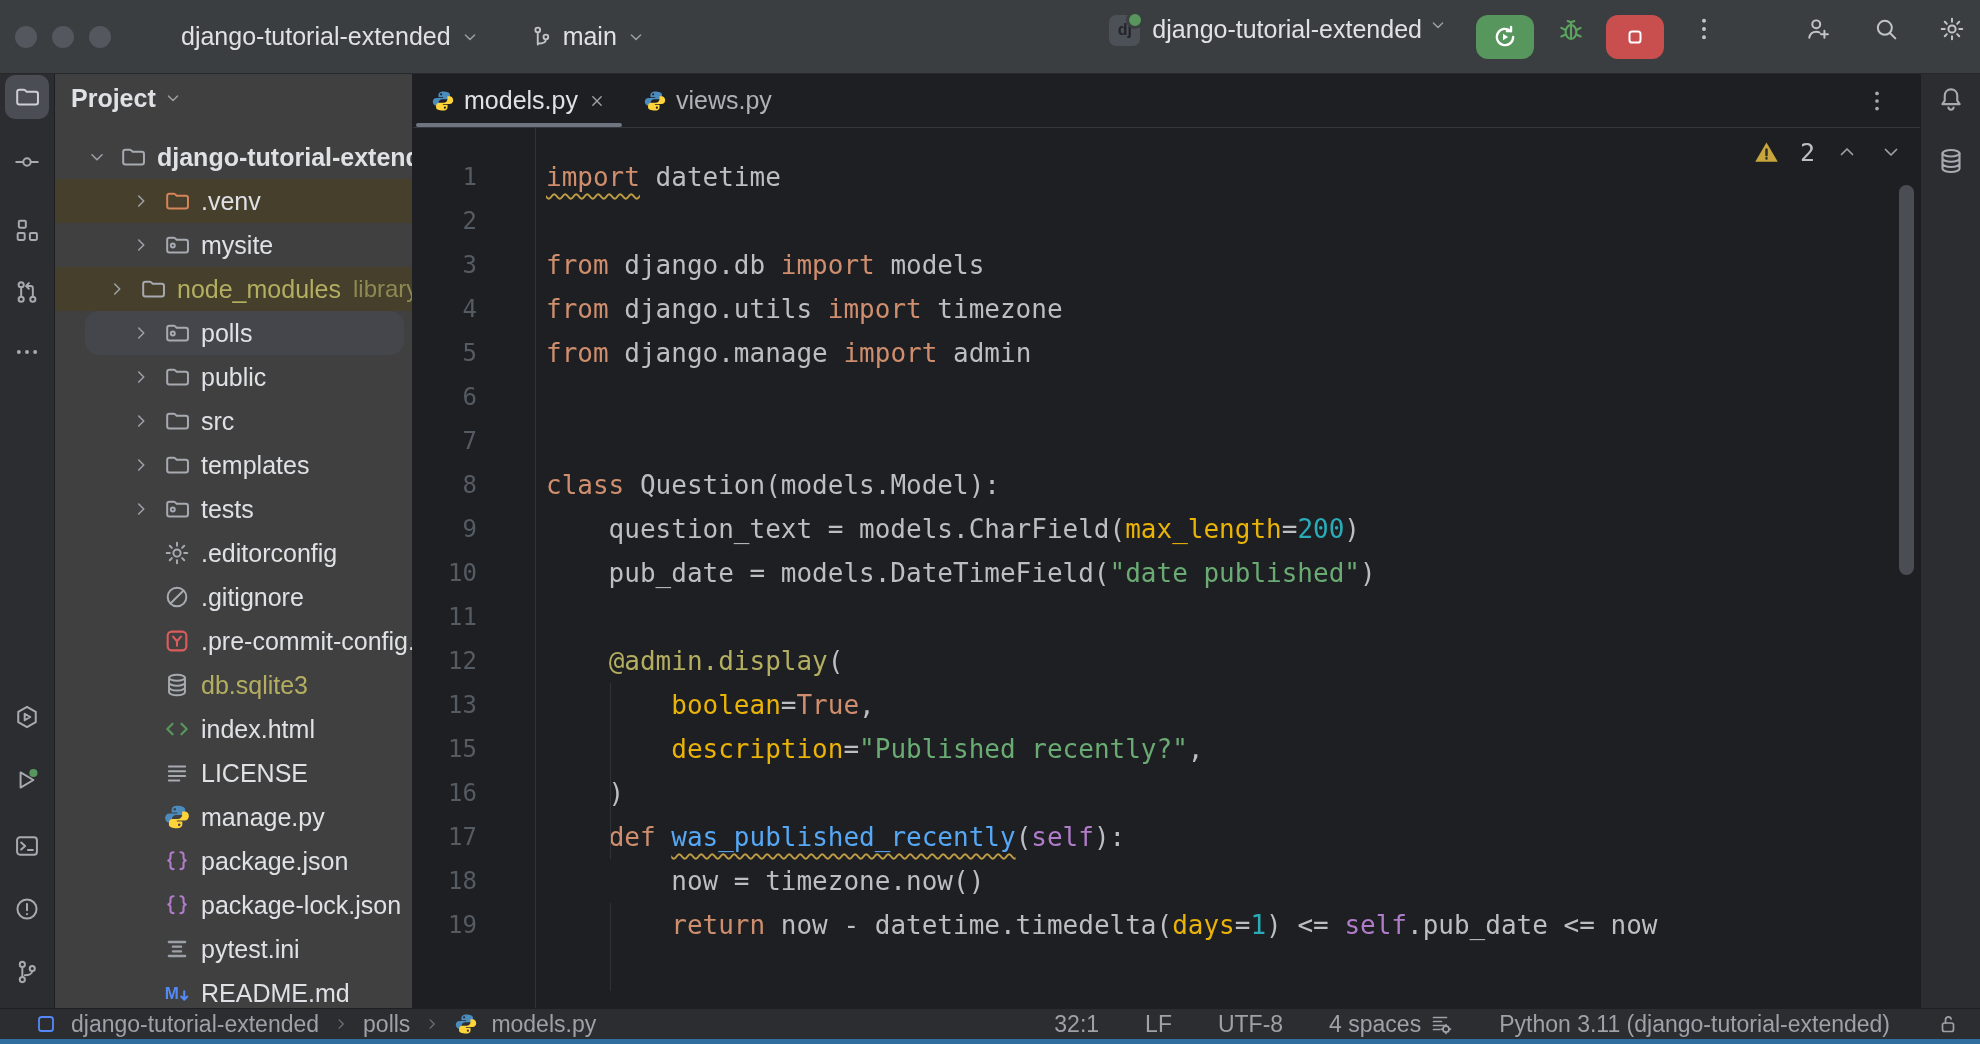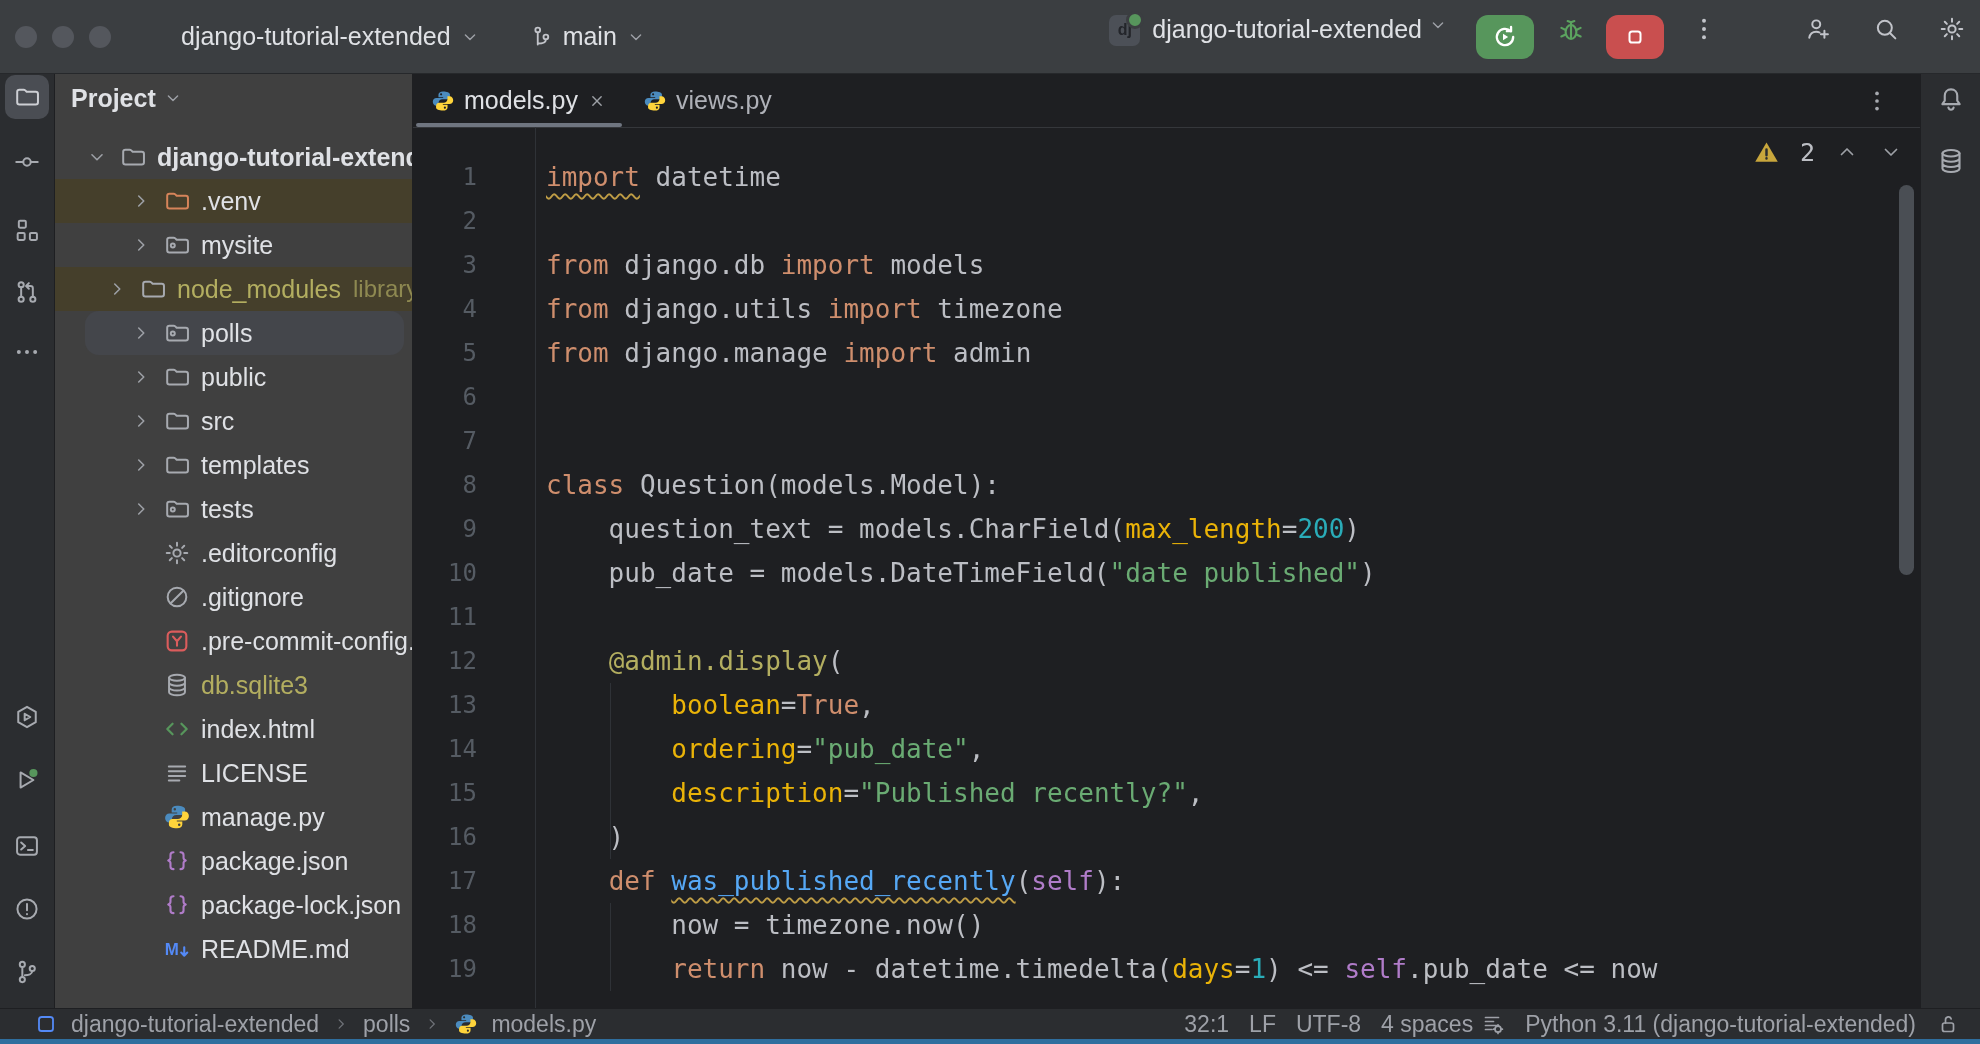--- a/index.html
+++ b/index.html
@@ -72,21 +72,21 @@
 
   .rightrail{position:absolute;right:0;top:0;width:60px;height:100%;background:#2B2D30;border-left:1px solid #1E1F22;box-sizing:border-box}
   .rr-btn{position:absolute;left:15px;width:30px;height:30px;color:#A7AAB0}
 
   
   .status{position:absolute;left:0;top:1008px;width:1980px;height:31px;background:#2B2D30;border-top:1px solid #1E1F22;
     box-sizing:border-box;display:flex;align-items:center;padding:0 20px 0 34px;font-size:23px;color:#9EA1A8}
   .bc{display:flex;align-items:center;gap:13px}
   .bc .ic{width:24px;height:24px}
   .bc .sep{width:18px;height:18px;color:#6F7278}
-  .sright{margin-left:auto;display:flex;align-items:center;gap:20px}
+  .sright{margin-left:auto;display:flex;align-items:center;gap:46px}
   .sitem{display:flex;align-items:center;gap:8px}
   .sitem .ic{width:24px;height:24px}
   .bottombar{position:absolute;left:0;top:1039px;width:1980px;height:5px;background:#2F6E9E}
 </style>
 </head>
 <body>
 
 <div class="titlebar">
   <div class="lights">
     <span class="light"></span>
@@ -490,20 +490,30 @@
 
    </div>
         <div class="trow " style="padding-left:64px">
      <span class="chev"></span>
      <span class="ic ficon json-file">
             <svg viewBox="0 0 24 24" fill="none" stroke="#B07CC9" stroke-width="1.8" stroke-linecap="round" stroke-linejoin="round">
               <path d="M9 4.5c-2 0-2.6 1-2.6 2.3v2.4c0 1.2-.6 1.9-1.9 2.3 1.3.4 1.9 1.1 1.9 2.3v2.9c0 1.3.6 2.3 2.6 2.3M15 4.5c2 0 2.6 1 2.6 2.3v2.4c0 1.2.6 1.9 1.9 2.3-1.3.4-1.9 1.1-1.9 2.3v2.9c0 1.3-.6 2.3-2.6 2.3"></path>
             </svg>
           </span>
      <span class="tlabel  ">package-lock.json</span>
+
+   </div>
+        <div class="trow " style="padding-left:64px">
+     <span class="chev"></span>
+     <span class="ic ficon config-file">
+            <svg viewBox="0 0 24 24" stroke="#9DA0A6" fill="none" stroke-width="2" stroke-linecap="round">
+              <path d="M5 6h14M8.5 10h7M8.5 14h7M5 18h14"></path>
+            </svg>
+          </span>
+     <span class="tlabel  ">pytest.ini</span>
 
    </div>
         <div class="trow " style="padding-left:64px">
      <span class="chev"></span>
      <span class="ic ficon markdown-file">
             <svg viewBox="0 0 24 24" fill="none">
               <text x="1.5" y="17" font-size="14.5" font-weight="700" fill="#548AF7" font-family="Liberation Sans,sans-serif">M</text>
               <path d="M18.2 10.5v7.2M18.2 17.7l-2.6-2.6M18.2 17.7l2.6-2.6" stroke="#548AF7" stroke-width="1.8" fill="none" stroke-linecap="round" stroke-linejoin="round"></path>
             </svg>
           </span>
@@ -593,24 +603,20 @@
    </div>
         <div class="cline">
      <span class="lnum">12</span>
      <span class="ctext"><span class="tk pl">    </span><span class="tk dec">@admin.display</span><span class="tk pl">(</span></span>
    </div>
         <div class="cline">
      <span class="lnum">13</span>
      <span class="ctext"><span class="tk pl">        </span><span class="tk par">boolean</span><span class="tk pl">=</span><span class="tk kw">True</span><span class="tk pl">,</span></span>
    </div>
         <div class="cline">
-     <span class="lnum">14</span>
-     <span class="ctext"><span class="tk pl">        </span><span class="tk par">ordering</span><span class="tk pl">=</span><span class="tk str">"pub_date"</span><span class="tk pl">,</span></span>
-   </div>
-        <div class="cline">
      <span class="lnum">15</span>
      <span class="ctext"><span class="tk pl">        </span><span class="tk par">description</span><span class="tk pl">=</span><span class="tk str">"Published recently?"</span><span class="tk pl">,</span></span>
    </div>
         <div class="cline">
      <span class="lnum">16</span>
      <span class="ctext"><span class="tk pl">    )</span></span>
    </div>
         <div class="cline">
      <span class="lnum">17</span>
      <span class="ctext"><span class="tk pl">    </span><span class="tk kw">def</span><span class="tk pl"> </span><span class="tk fn wavy">was_published_recently</span><span class="tk pl">(</span><span class="tk slf">self</span><span class="tk pl">):</span></span>

